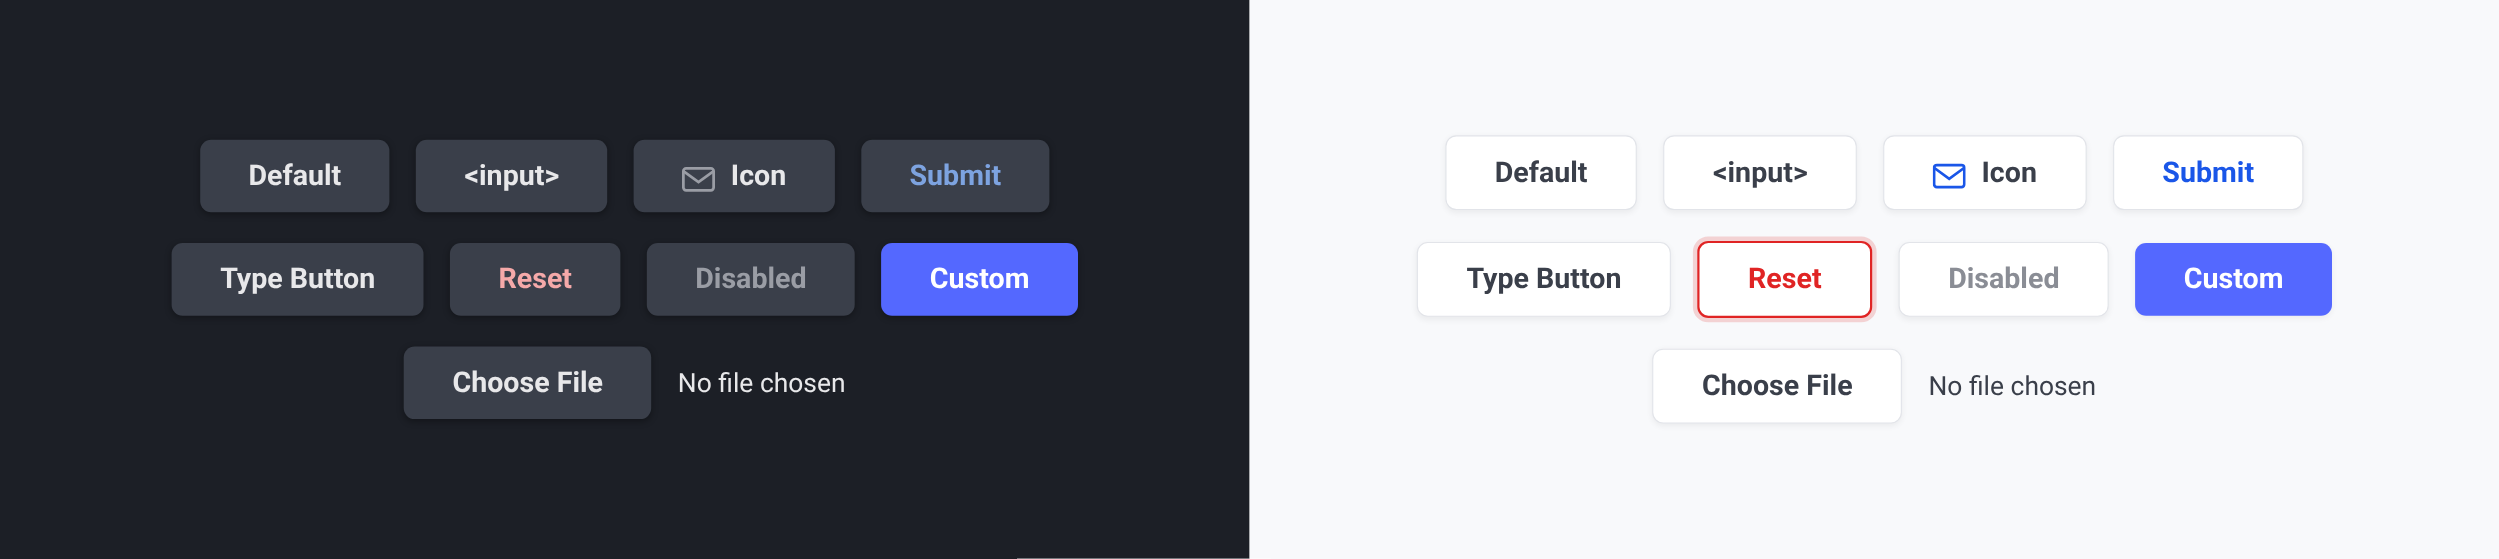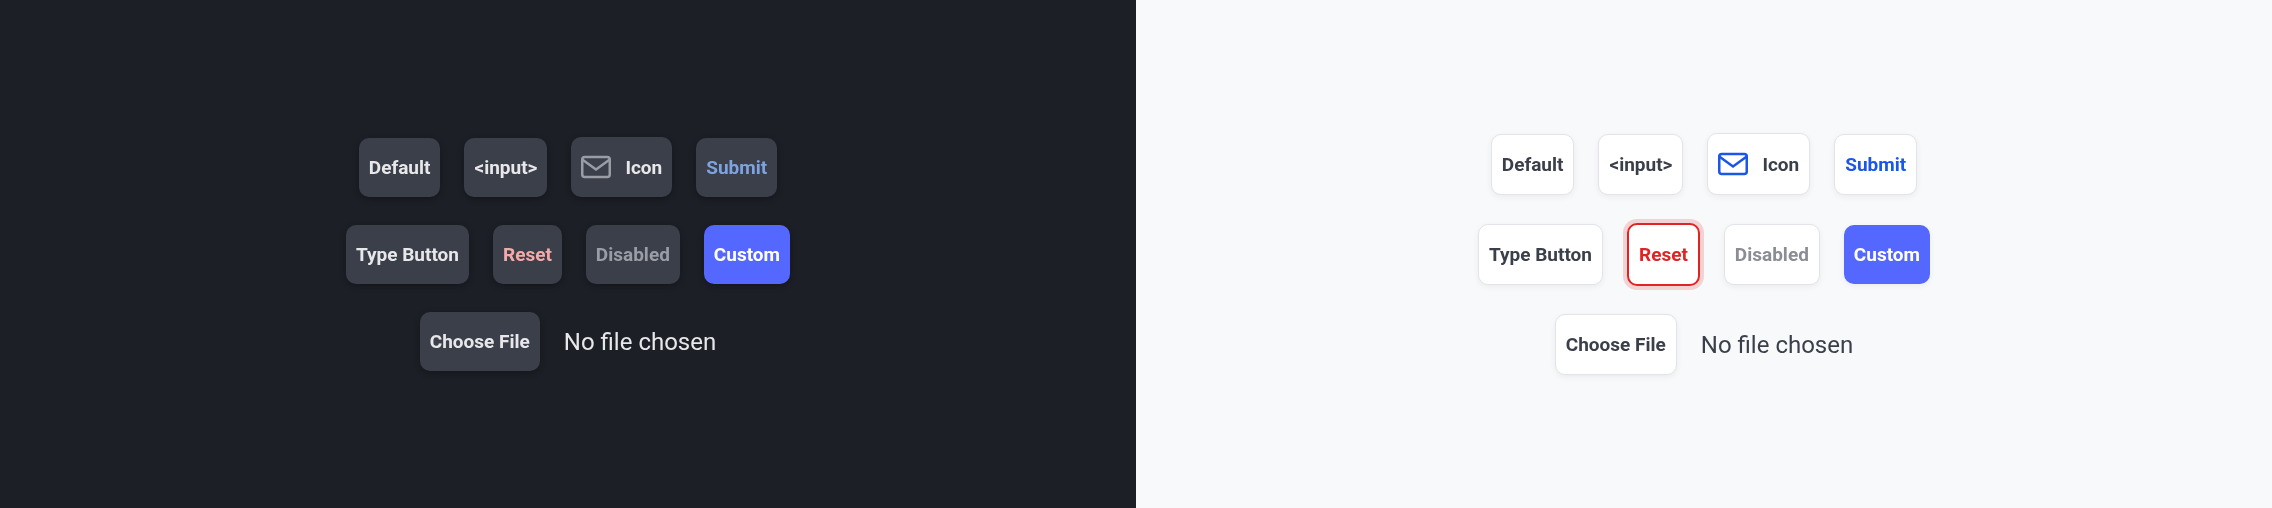--- a/index.html
+++ b/index.html
@@ -31,22 +31,22 @@
     }
     .row {
       display: flex;
       gap: 24px;
       align-items: center;
       justify-content: center;
     }
     .btn {
       border: none;
       border-radius: 10px;
-      padding: 18px 10px;
-      font-size: 19px;
+      padding: 18px 44px;
+      font-size: 26px;
       font-weight: 700;
       cursor: pointer;
       display: inline-flex;
       align-items: flex-end;
       gap: 14px;
       font-family: inherit;
     }
     
     
     .panel-dark .btn {

